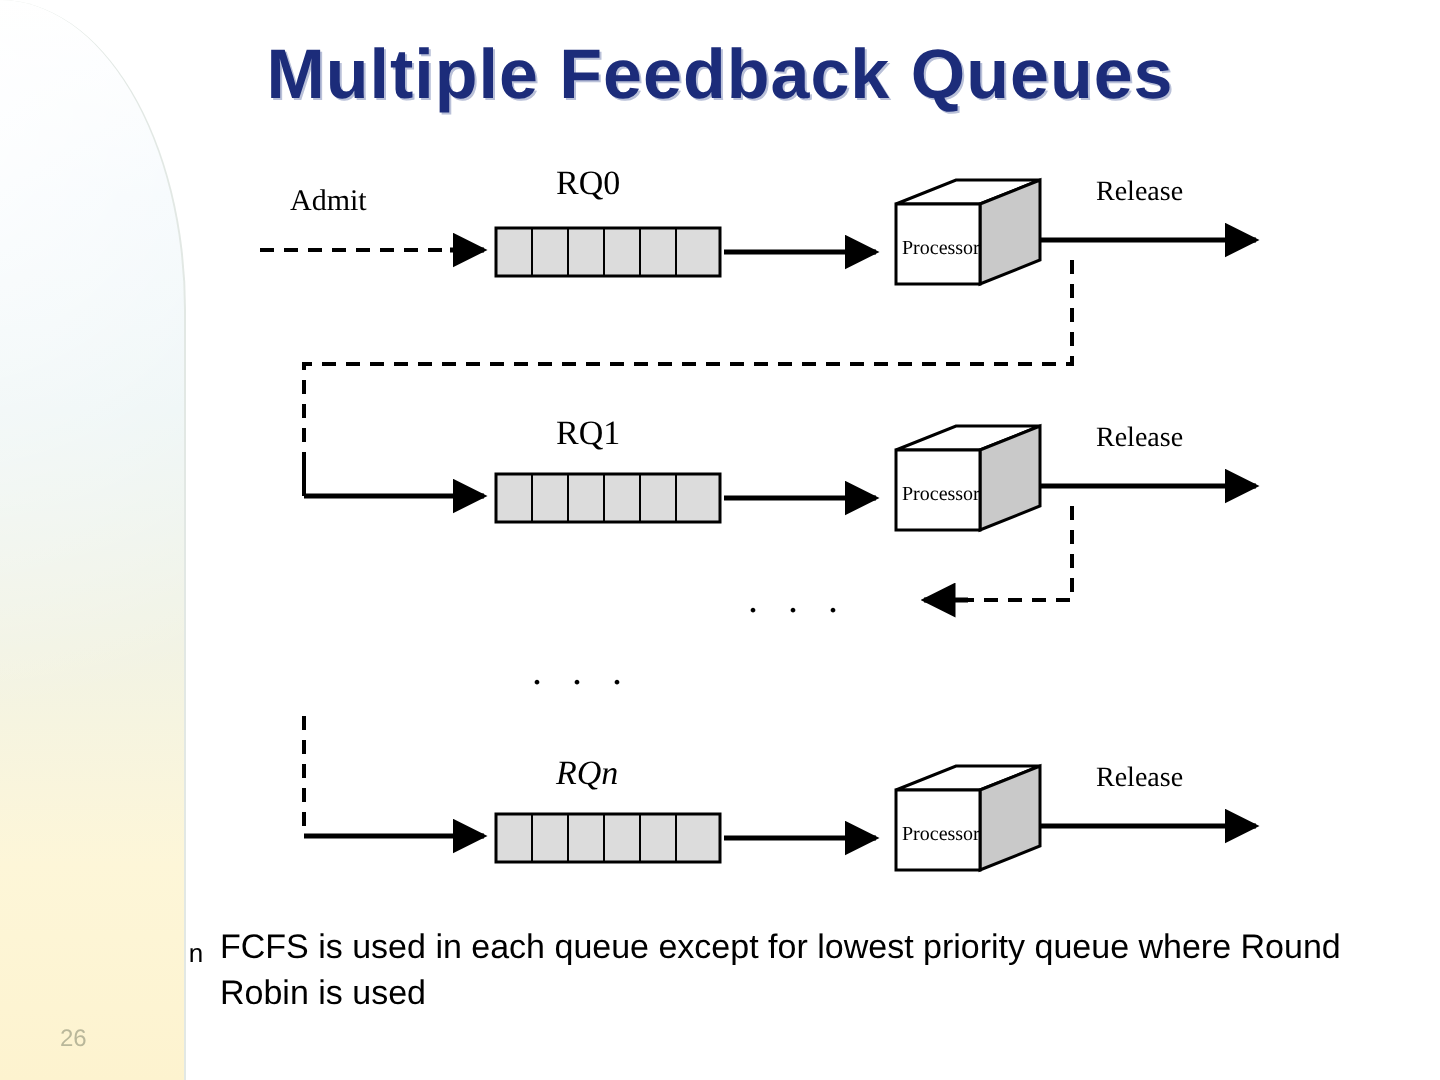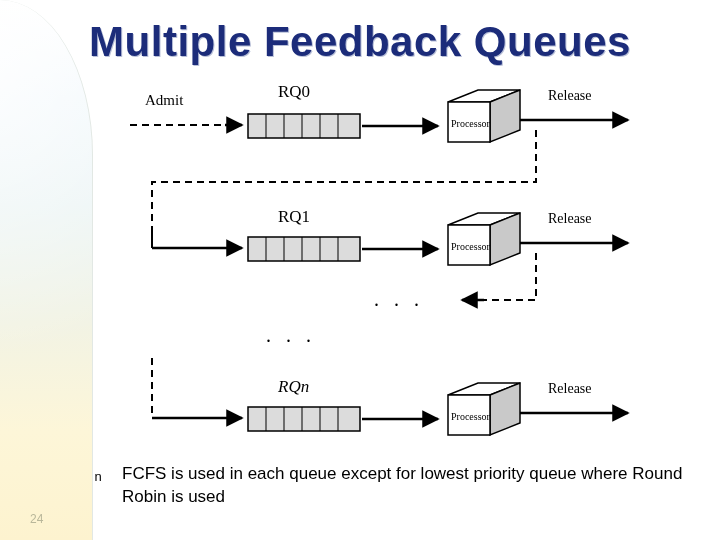--- a/index.html
+++ b/index.html
@@ -24,40 +24,40 @@
   .swoosh-edge{
     position:absolute;left:0;top:0;width:92px;height:540px;
     border-right:1px solid #e2e8e4;
     border-top-right-radius:180px 300px;
     pointer-events:none;
   }
 
   
   .title{
     position:absolute;left:0;top:18px;width:720px;text-align:center;
-    font-size:42px;font-weight:bold;color:#1c2c7a;
+    font-size:35px;font-weight:bold;color:#1c2c7a;
     letter-spacing:0.5px;
     text-shadow:1px 1px 0 #b9c0d8;
   }
 
   
   .diagram{position:absolute;left:100px;top:70px;width:600px;height:380px;}
   .diagram svg{display:block;}
 
   
   .bullet-row{
     position:absolute;left:86px;top:462px;width:620px;
     display:flex;align-items:flex-start;
   }
   .bullet-mark{
     width:24px;flex:0 0 24px;color:#000;font-size:13px;line-height:22px;
     text-align:center;padding-top:4px;
   }
   .bullet-text{
-    font-size:17px;line-height:23px;color:#000;margin-left:12px;
+    font-size:17px;line-height:23px;color:#000;
   }
   .page-num{
     position:absolute;left:30px;top:512px;
     font-size:12px;color:#b9b79a;
   }
 </style>
 </head>
 <body>
 
 <div class="swoosh"></div>
@@ -159,13 +159,13 @@
   <text x="448" y="323" font-family="Liberation Serif, serif" font-size="14" fill="#000">Release</text>
   <line x1="420" y1="343" x2="528" y2="343" stroke="#000" stroke-width="2.5" marker-end="url(#arrow)"></line>
 </svg>
 </div>
 
 <div class="bullet-row">
   <div class="bullet-mark">n</div>
   <div class="bullet-text">FCFS is used in each queue except for lowest priority queue where Round Robin is used</div>
 </div>
 
-<div class="page-num">24</div>
+<div class="page-num">26</div>
 
 </body></html>

